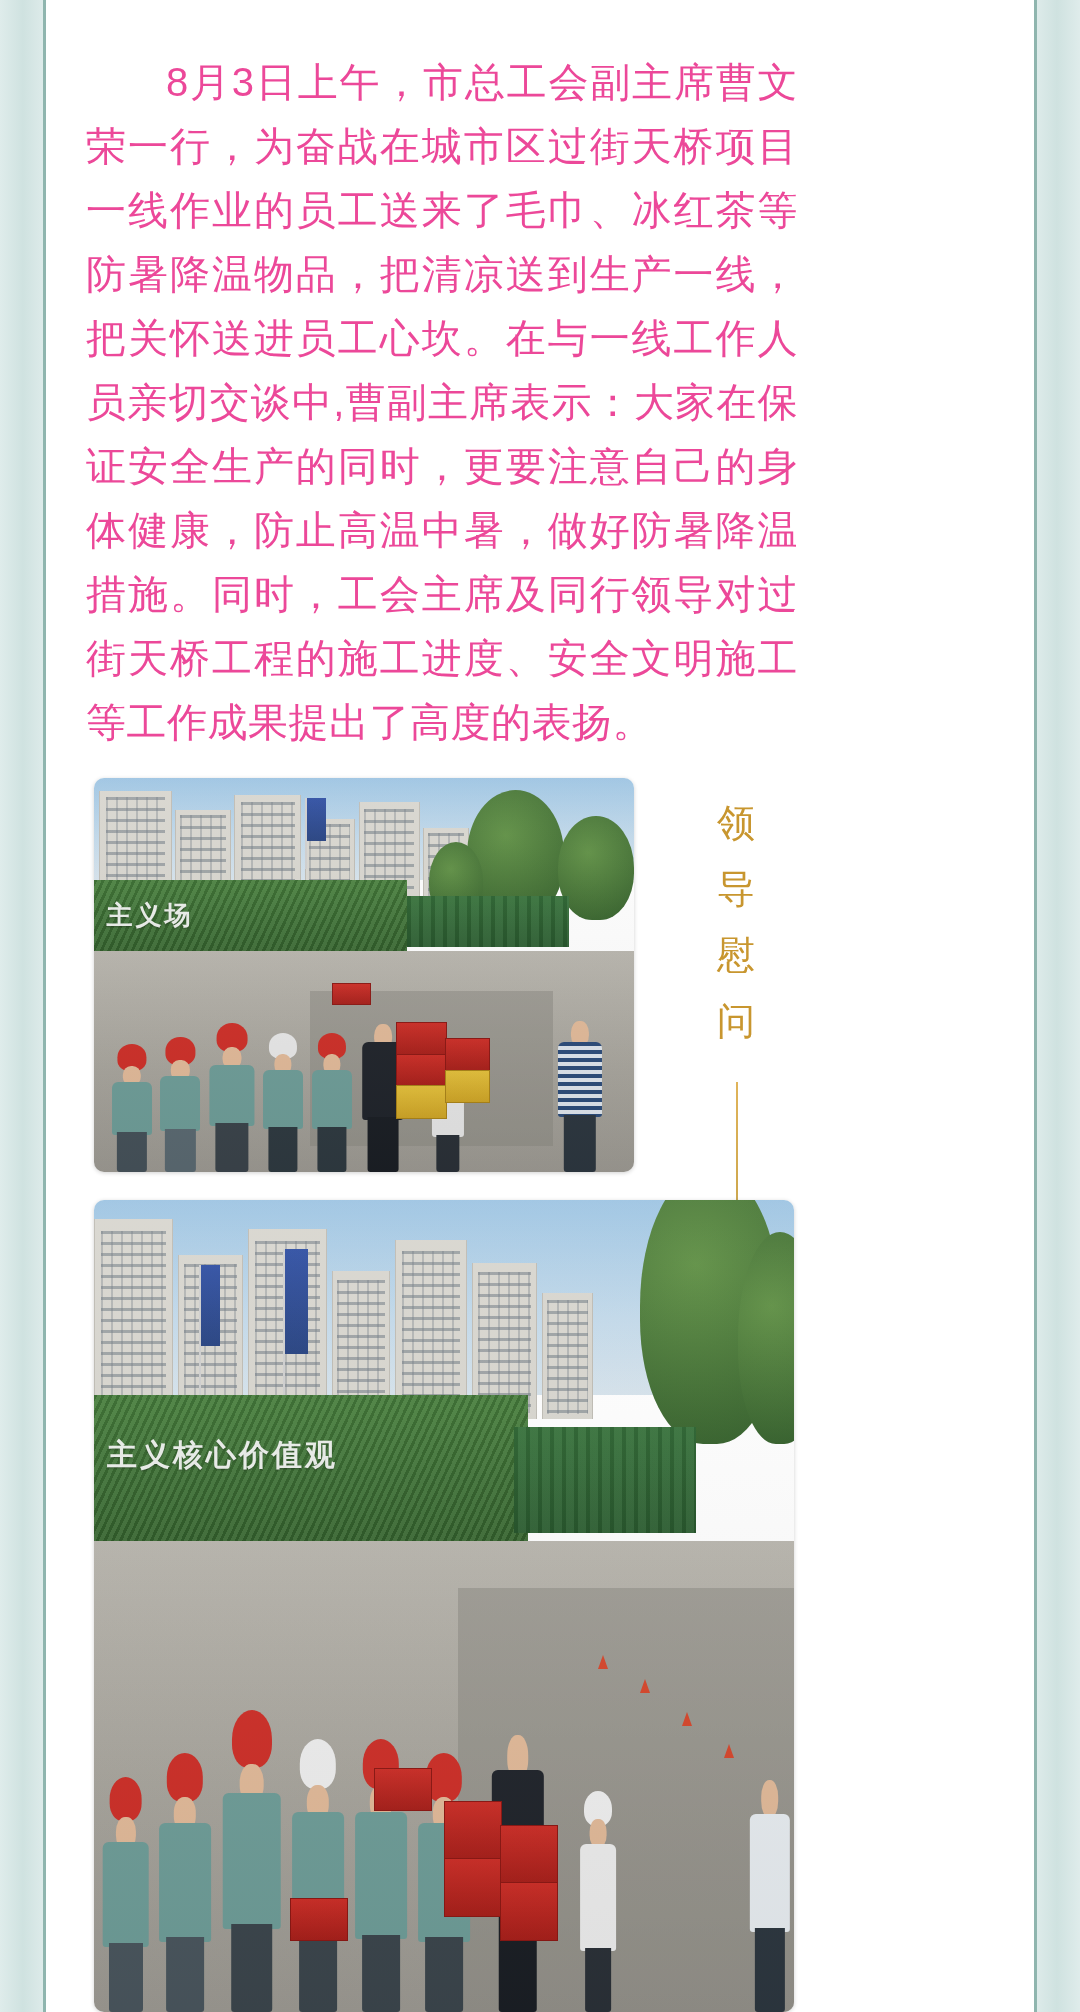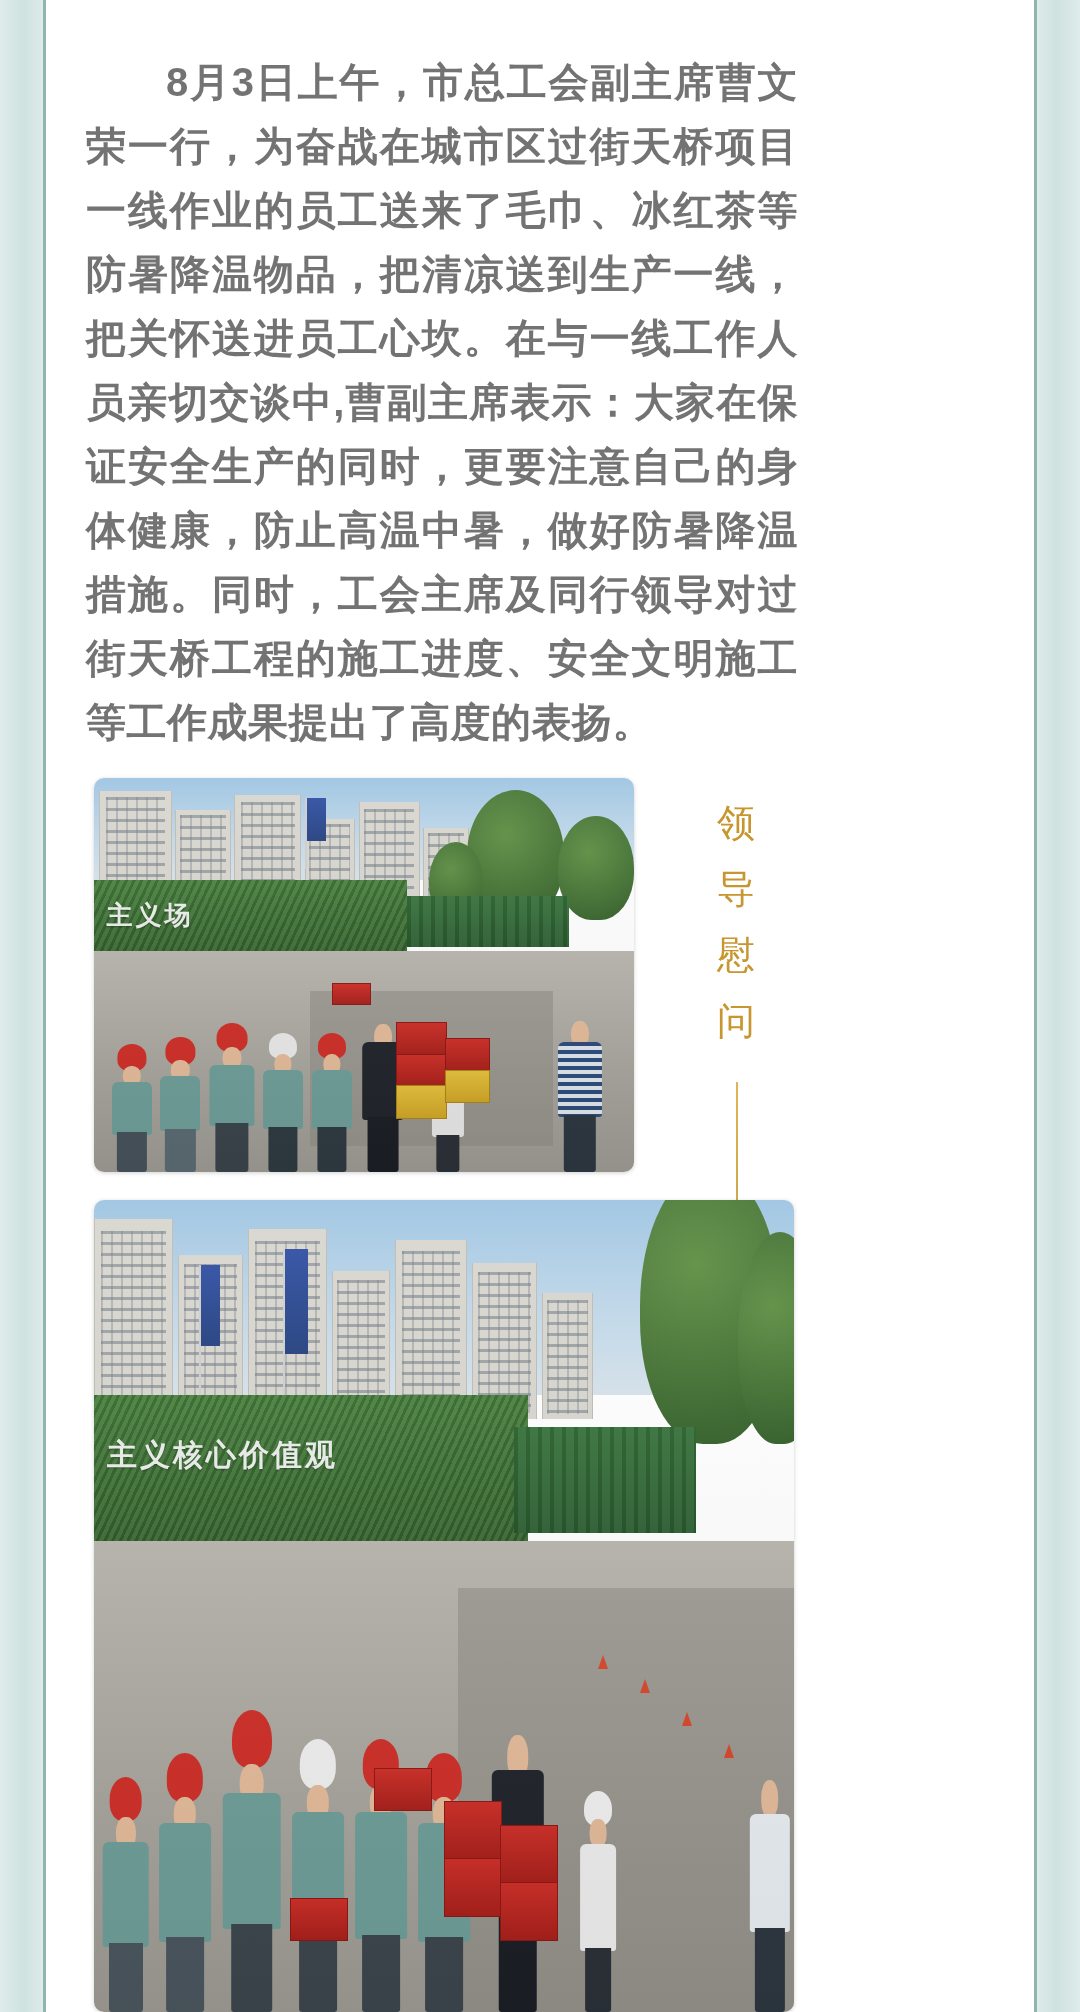--- a/index.html
+++ b/index.html
@@ -51,25 +51,24 @@
 
   
   .article {
     position: absolute;
     left: 40px;
     top: 10px;
     width: 712px;
     font-family: "Liberation Sans", sans-serif;
     font-size: 40px;
     line-height: 64px;
-    color: #737373;
+    color: #ec4899;
     text-align: justify;
     text-justify: inter-ideograph;
     letter-spacing: 0.5px;
-    font-weight: bold;
   }
   .article .indent { display: inline-block; width: 80px; }
 
   
   .photo {
     position: absolute;
     border-radius: 10px;
     overflow: hidden;
     box-shadow: 0 1px 4px rgba(0,0,0,0.18);
   }

